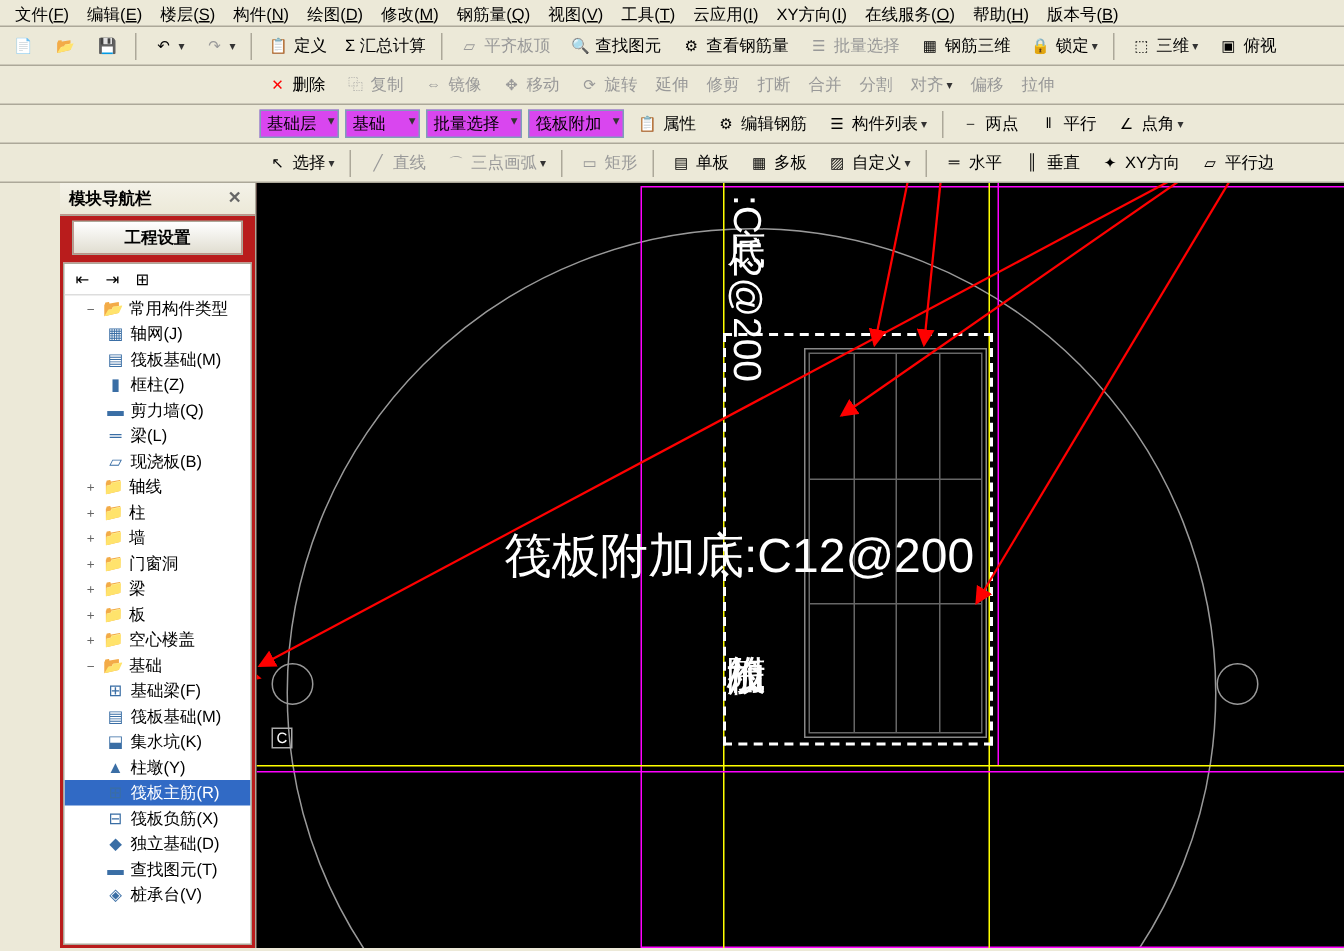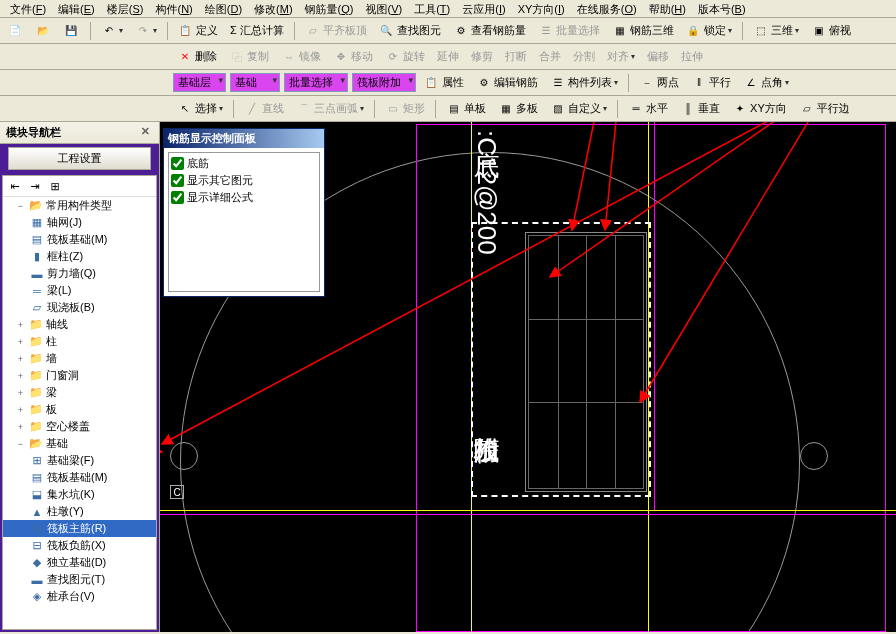--- a/index.html
+++ b/index.html
@@ -10,24 +10,24 @@
     .menu-key { text-decoration: underline; }
     
     .toolbar { display: flex; align-items: center; background: #ece9d8; padding: 2px 4px; height: 26px; gap: 4px; border-bottom: 1px solid #aca899; flex-wrap: nowrap; overflow: hidden; }
     .toolbar-btn { display: inline-flex; align-items: center; gap: 2px; padding: 2px 4px; cursor: pointer; white-space: nowrap; }
     .toolbar-sep { width: 1px; height: 18px; background: #aca899; margin: 0 2px; }
     .icon-sq { width: 16px; height: 16px; display: inline-flex; align-items: center; justify-content: center; font-size: 10px; }
     .dropdown-arrow { font-size: 8px; color: #333; }
     
     .workspace { display: flex; height: calc(100% - 124px); }
     
-    .left-panel { width: 160px; background: #4c1d95; border-right: 1px solid #aca899; display: flex; flex-direction: column; }
+    .left-panel { width: 131px; background: #b91c1c; border-right: 1px solid #aca899; display: flex; flex-direction: column; margin-left: 40px; }
     .left-panel-title { background: linear-gradient(to bottom, #f4f2e8, #ece9d8); padding: 3px 6px; border-bottom: 1px solid #aca899; font-weight: bold; display: flex; justify-content: space-between; }
     .panel-closex { cursor: pointer; color: #666; padding: 0 3px; }
-    .panel-btn { background: linear-gradient(to bottom, #fff, #e0ddd0); border: 1px solid #aca899; padding: 3px; margin: 3px 8px; text-align: center; cursor: pointer; }
+    .panel-btn { background: linear-gradient(to bottom, #fff, #e0ddd0); border: 1px solid #aca899; padding: 3px; margin: 3px 8px; text-align: center; cursor: pointer; font-weight: bold; }
     
     .tree { flex: 1; background: #fff; border: 1px solid #aca899; margin: 2px; overflow: auto; font-size: 11px; }
     .tree-toolbar { display: flex; gap: 4px; padding: 2px 4px; border-bottom: 1px solid #ddd; }
     .tree-toolbar span { width: 16px; height: 16px; display: inline-flex; align-items: center; justify-content: center; cursor: pointer; }
     .tree-node { display: flex; align-items: center; padding: 1px 0; cursor: pointer; white-space: nowrap; }
     .tree-node.selected { background: #316ac5; color: #fff; }
     .tree-toggle { width: 11px; text-align: center; color: #666; font-size: 9px; }
     .tree-icon { width: 16px; height: 14px; margin: 0 2px; display: inline-flex; align-items: center; justify-content: center; }
     .folder-icon { color: #d4a017; }
     .item-icon { color: #3a6ea5; }
@@ -404,39 +404,20 @@
       <div class="tree-node indent-2">
           <span class="tree-icon item-icon">◈</span>
           <span>桩承台(V)</span>
         </div>
 
     </div>
   </div>
 
   <div class="canvas-area">
 
-    <div class="floating-panel">
-      <div class="floating-title">钢筋显示控制面板</div>
-      <div class="floating-body">
-        <div class="bordered">
-          <div class="check-item">
-              <input type="checkbox" checked="" style="">
-              <span>底筋</span>
-            </div>
-          <div class="check-item">
-              <input type="checkbox" checked="" style="">
-              <span>显示其它图元</span>
-            </div>
-          <div class="check-item">
-              <input type="checkbox" checked="" style="">
-              <span>显示详细公式</span>
-            </div>
-        </div>
-      </div>
-    </div>
 
     <div class="cad-circle" style="left:20px; top:30px; width:620px; height:620px;"></div>
     <div class="cad-circle" style="left:10px; top:320px; width:28px; height:28px;"></div>
     <div class="cad-circle" style="left:640px; top:320px; width:28px; height:28px;"></div>
 
     <div class="cad-magenta-rect" style="left:256px; top:2px; width:470px; height:508px;"></div>
 
     <div class="cad-line-h" style="left:0; top:388px; width:100%;"></div>
     <div class="cad-line-v" style="left:311px; top:0; height:100%;"></div>
     <div class="cad-line-v" style="left:488px; top:0; height:100%;"></div>
@@ -447,20 +428,21 @@
     <div class="cad-dashed-rect" style="left:365px; top:110px; width:122px; height:260px; border-style:solid; border-width:1px; border-color:#888;"></div>
 
     <div style="position:absolute; left:368px; top:113px; width:116px; height:254px; border:1px solid #666;">
       <div style="position:absolute; left:0; top:33%; width:100%; height:1px; background:#666;"></div>
       <div style="position:absolute; left:0; top:66%; width:100%; height:1px; background:#666;"></div>
       <div style="position:absolute; left:25%; top:0; width:1px; height:100%; background:#666;"></div>
       <div style="position:absolute; left:50%; top:0; width:1px; height:100%; background:#666;"></div>
       <div style="position:absolute; left:75%; top:0; width:1px; height:100%; background:#666;"></div>
     </div>
 
+    <div class="big-label-h" style="left:165px; top:227px;">筏板附加底:C12@200</div>
     <div class="big-label-v" style="left:310px; top:8px;">底:C12@200</div>
     <div class="big-label-v" style="left:310px; top:295px;">筏板附加</div>
     <div class="c-marker" style="left:10px; top:363px;">C</div>
 
     <svg style="position:absolute; left:0; top:0; width:100%; height:100%; pointer-events:none;">
       <defs>
         <marker id="ah" markerWidth="8" markerHeight="8" refX="7" refY="4" orient="auto">
             <path d="M0,0 L8,4 L0,8 Z" class="arrow-head"></path>
           </marker>
       </defs>

